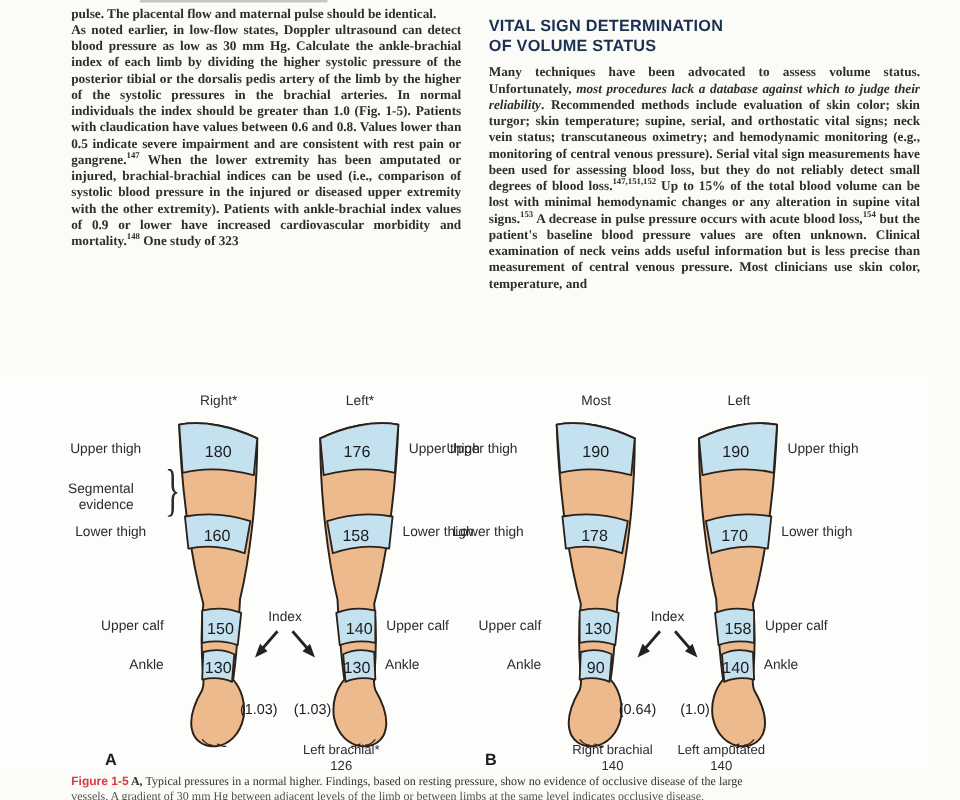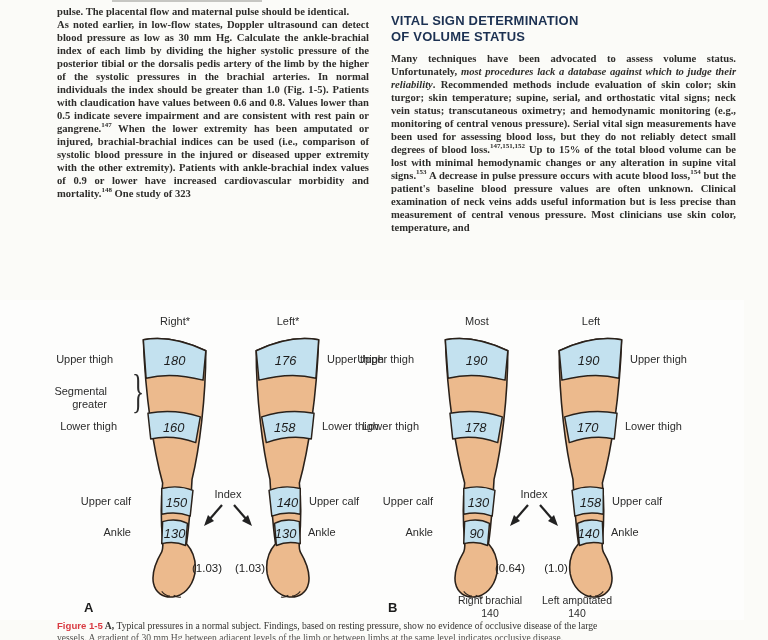--- a/index.html
+++ b/index.html
@@ -26,21 +26,21 @@
   #vital-heading{font-size:13px;line-height:16px;margin:13px 0 7px 0;letter-spacing:.2px;}
   #top-artifact{position:absolute;left:112px;top:0;width:150px;height:2px;background:#9a9a96;opacity:.55;}
 
   
   #figure{position:absolute;left:0;top:300px;width:744px;height:320px;background:#fdfdfc;}
   .fig-label{
     position:absolute;font-family:"Liberation Sans", sans-serif;
     font-size:11px;color:#2c2c2c;white-space:nowrap;
   }
   .ra{text-align:right;}
-  .leg-wrap{position:absolute;width:79px;height:276px;font-style:italic;}
+  .leg-wrap{position:absolute;width:79px;height:276px;}
   .leg-svg{width:79px;height:276px;display:block;}
   .leg-svg .outline{fill:#ecba8d;stroke:#2a211a;stroke-width:1.7;stroke-linejoin:round;}
   .leg-svg .cuff{fill:#c3e1ef;stroke:#2a211a;stroke-width:1.6;stroke-linejoin:round;}
   .leg-svg .toe{fill:none;stroke:#2a211a;stroke-width:1.1;}
   .leg-svg text{
     font-family:"Liberation Sans", sans-serif;font-size:14px;fill:#1c1c1c;
     text-anchor:middle;
   }
   .brace{
     position:absolute;font-family:"Liberation Serif", serif;color:#2c2c2c;
@@ -78,21 +78,21 @@
     <span>OF VOLUME STATUS</span>
   </h2>
   <p class="body-text" style="margin:0;"><span>Many techniques have been advocated to assess volume status. Unfortunately, </span><span style="font-style: italic;">most procedures lack a database against which to judge their reliability</span><span>. Recommended methods include evaluation of skin color; skin turgor; skin temperature; supine, serial, and orthostatic vital signs; neck vein status; transcutaneous oximetry; and hemodynamic monitoring (e.g., monitoring of central venous pressure). Serial vital sign measurements have been used for assessing blood loss, but they do not reliably detect small degrees of blood loss.</span><sup>147,151,152</sup><span> Up to 15% of the total blood volume can be lost with minimal hemodynamic changes or any alteration in supine vital signs.</span><sup>153</sup><span> A decrease in pulse pressure occurs with acute blood loss,</span><sup>154</sup><span> but the patient's baseline blood pressure values are often unknown. Clinical examination of neck veins adds useful information but is less precise than measurement of central venous pressure. Most clinicians use skin color, temperature, and</span></p>
 </div>
 
 <div id="figure">
 
   <div class="fig-label" style="left:145px;top:15px;width:60px;text-align:center;">Right*</div>
   <div class="fig-label" style="left:258px;top:15px;width:60px;text-align:center;">Left*</div>
   <div class="fig-label" style="left:447px;top:15px;width:60px;text-align:center;">Most</div>
-  <div class="fig-label" style="left:561px;top:15px;width:60px;text-align:center;">Left</div>
+  <div class="fig-label" style="left:582px;top:15px;width:60px;">Left</div>
 
   <div class="leg-wrap" style="left:136px;top:34px;">
       <svg class="leg-svg" viewBox="0 0 86 300">
     <g class="leg-art">
       <path class="outline" d="M 8 6 C 30 2 55 8 76 18 C 76 70 69 125 61 158 C 59 195 57 214 55 228 C 62 236 66 248 64 261 C 61 276 51 285 40 286 C 29 287 21 281 19 271 C 17 261 21 249 28 237 C 30 231 29 228 29 226 C 27 203 27 182 29 162 C 19 126 10 66 8 6 Z"></path>
       <path class="toe" d="M 28 280 q 4 5 9 5 M 41 284 q 4 3 8 2"></path>
       <path class="cuff" d="M 8 6 C 30 2 55 8 76 18 L 73 50 C 50 44 30 43 11 48 Z"></path>
       <path class="cuff" d="M 13 86 C 35 82 52 84 70 90 L 65 118 C 48 112 30 111 16 114 Z"></path>
       <path class="cuff" d="M 28 168 C 40 165 52 166 62 170 L 59 198 C 48 194 38 194 28 196 Z"></path>
       <path class="cuff" d="M 29 204 C 40 201 48 202 56 206 L 54 230 C 45 226 37 226 28 228 Z"></path>
@@ -148,21 +148,21 @@
     <text class="v-ut" x="42" y="34">190</text>
     <text class="v-lt" x="41" y="107">170</text>
     <text class="v-uc" x="44" y="188">158</text>
     <text class="v-ak" x="42" y="222">140</text>
   </svg>
     </div>
 
   <div class="fig-label ra" style="right:631px;top:53px;">Upper thigh</div>
   <div class="fig-label ra" style="right:637px;top:85px;text-align:right;line-height:13px;">
     <span>Segmental</span><br>
-    <span>greater</span>
+    <span>evidence</span>
   </div>
   <div class="brace" style="left:132px;top:72px;">}</div>
   <div class="fig-label ra" style="right:627px;top:120px;">Lower thigh</div>
   <div class="fig-label ra" style="right:613px;top:195px;">Upper calf</div>
   <div class="fig-label ra" style="right:613px;top:226px;">Ankle</div>
 
   <div class="fig-label" style="left:327px;top:53px;">Upper thigh</div>
   <div class="fig-label" style="left:322px;top:120px;">Lower thigh</div>
   <div class="fig-label" style="left:309px;top:195px;">Upper calf</div>
   <div class="fig-label" style="left:308px;top:226px;">Ankle</div>
@@ -190,29 +190,33 @@
   <div class="index-label" style="left:506px;top:188px;">Index</div>
   <svg class="index-arrows" style="left:502px;top:202px;" viewBox="0 0 64 28">
     <line x1="26" y1="3" x2="13" y2="18"></line>
       <polygon points="8,24 18,19 12,13"></polygon>
     <line x1="38" y1="3" x2="51" y2="18"></line>
       <polygon points="56,24 46,19 52,13"></polygon>
   </svg>
   <div class="index-val" style="left:488px;top:226px;">(0.64)</div>
   <div class="index-val" style="left:534px;top:226px;">(1.0)</div>
 
+  <div class="brachial" style="left:208px;top:294px;">
+    <span>Left brachial*</span><br>
+    <span>126</span>
+  </div>
   <div class="brachial" style="left:425px;top:294px;">
     <span>Right brachial</span><br>
     <span>140</span>
   </div>
   <div class="brachial" style="left:512px;top:294px;">
     <span>Left amputated</span><br>
     <span>140</span>
   </div>
 
   <div class="panel-letter" style="left:84px;top:300px;">A</div>
   <div class="panel-letter" style="left:388px;top:300px;">B</div>
 </div>
 
 <div id="caption">
-  <span class="tag">Figure 1-5</span><span><span style="font-weight: bold;"> A, </span><span>Typical pressures in a normal subject. Findings, based on resting pressure, show no evidence of occlusive disease of the large</span></span>
+  <span class="tag">Figure 1-5</span><span><span style="font-weight: bold;"> A, </span><span>Typical pressures in a normal higher. Findings, based on resting pressure, show no evidence of occlusive disease of the large</span></span>
   <div id="caption-line2">vessels. A gradient of 30 mm Hg between adjacent levels of the limb or between limbs at the same level indicates occlusive disease.</div>
 </div>
 
 </body></html>

